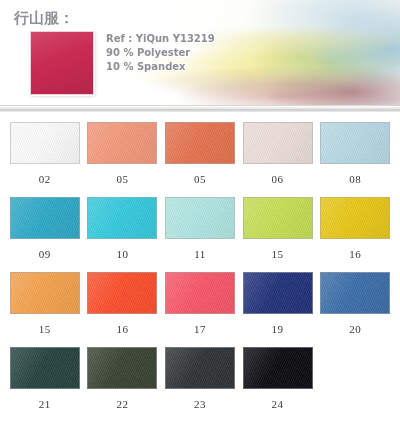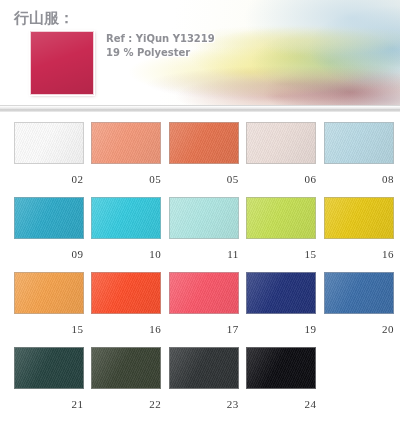--- a/index.html
+++ b/index.html
@@ -121,21 +121,21 @@
   .grid {
     margin: 10px 0 0 0;
     padding: 0 6px;
     display: grid;
     grid-template-columns: repeat(5, 1fr);
     row-gap: 0px;
   }
   .cell {
     display: flex;
     flex-direction: column;
-    align-items: flex-end;
+    align-items: center;
   }
   .chip-wrap {
     width: 70px;
     height: 42px;
     display: flex;
     align-items: center;
     justify-content: center;
   }
   .chip {
     width: 70px;
@@ -174,21 +174,22 @@
 
   <div class="header-inner">
     <div class="title-row">
       <span class="title-main">行山服：</span>
     </div>
 
     <div class="spec-row">
       <div class="sample-swatch" style="background: linear-gradient(160deg, rgba(255, 255, 255, 0.14) 0%, rgba(255, 255, 255, 0) 45%, rgba(0, 0, 0, 0.1) 100%) rgb(201, 42, 82);"></div>
       <div class="spec-text">
         <div class="spec-line">Ref : YiQun Y13219</div>
-        <div class="spec-line">19 % Polyester</div>
+        <div class="spec-line">90 % Polyester</div>
+        <div class="spec-line">10 % Spandex</div>
       </div>
     </div>
   </div>
 
   <div class="divider"></div>
 </div>
 
 <div class="grid" id="swatch-grid">
     <div class="cell">
       <div class="chip-wrap">

